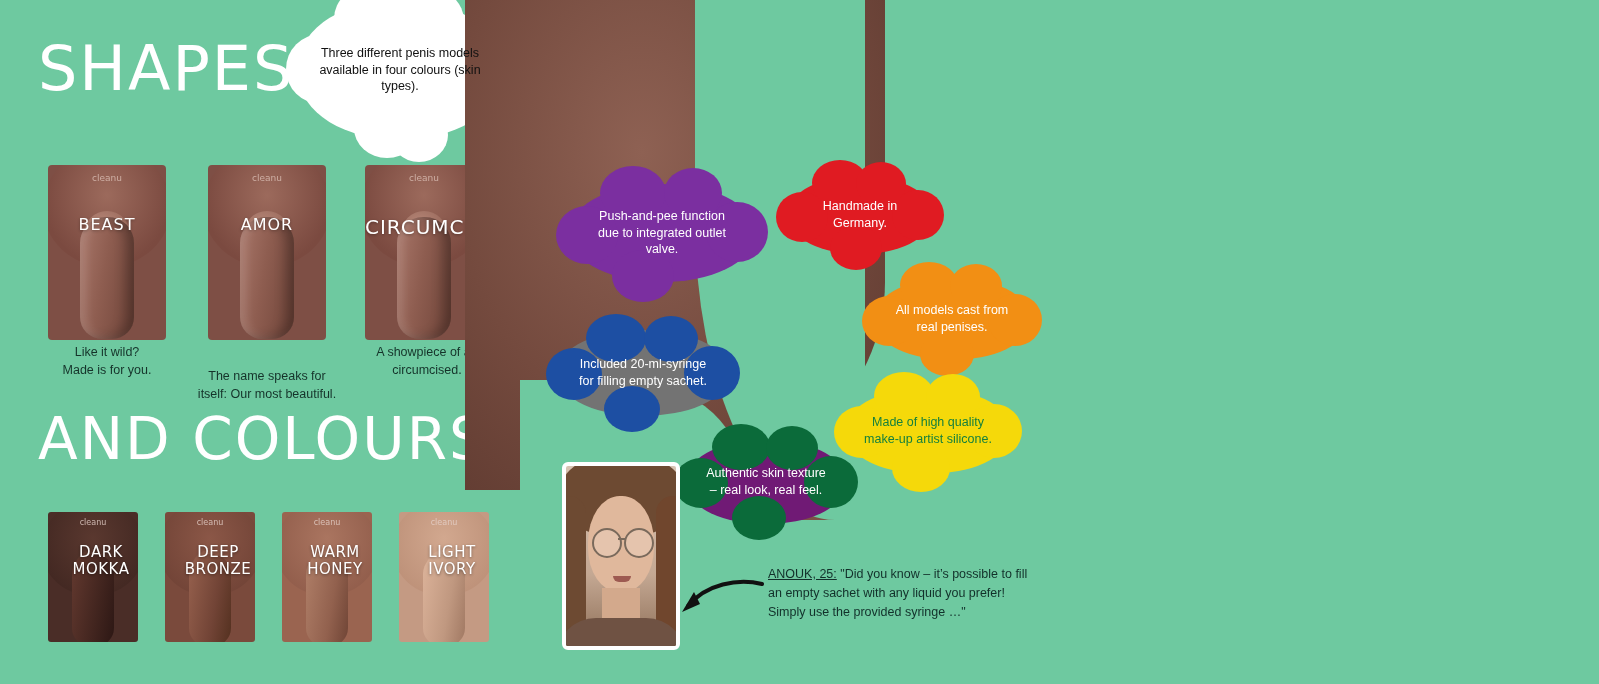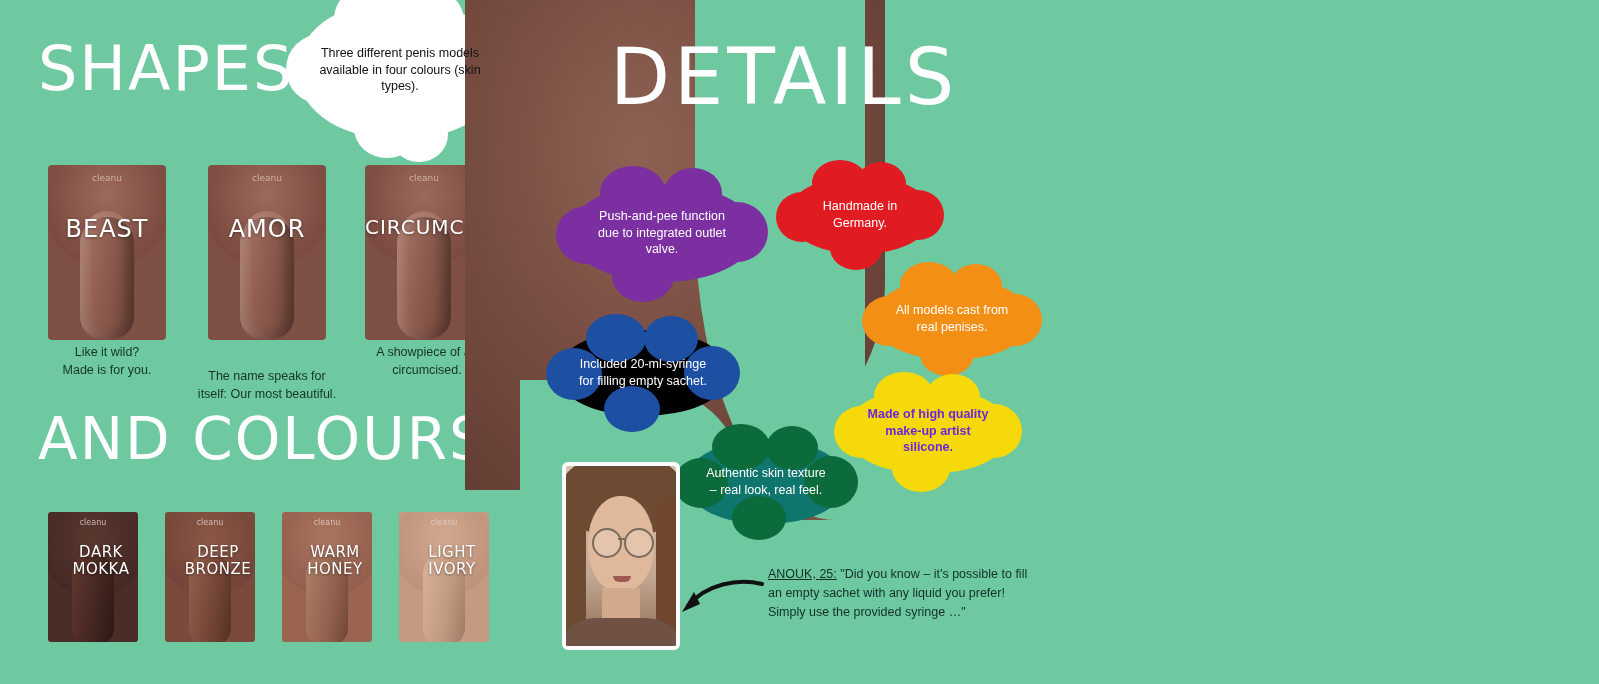--- a/index.html
+++ b/index.html
@@ -43,21 +43,21 @@
     position:absolute;left:50%;top:46px;transform:translateX(-50%);
     width:46px;height:46px;border-radius:50%;
     background:radial-gradient(circle at 40% 35%,#b98a7b,#8a594c);
   }
   .model-card .brand{
     position:absolute;left:50%;top:8px;transform:translateX(-50%);
     font-size:9px;color:#d9bdb3;font-family:"DejaVu Sans",sans-serif;opacity:.85;
   }
   .model-name{
     position:absolute;left:0;width:100%;top:50px;text-align:center;
-    font-family:"DejaVu Sans",sans-serif;color:#fff;font-size:24px;letter-spacing:1px;
+    font-family:"DejaVu Sans",sans-serif;color:#fff;font-size:16px;letter-spacing:1px;
     text-shadow:0 1px 3px rgba(0,0,0,.35);
   }
   .model-name.small{font-size:20px;}
   .model-caption{
     position:absolute;width:150px;font-size:12.5px;color:#15332a;line-height:1.45;text-align:center;
   }
 
   .colour-card{position:absolute;width:90px;height:130px;overflow:hidden;border-radius:3px;}
   .colour-card .cblob{
     position:absolute;left:50%;top:-12px;transform:translateX(-50%);
@@ -223,21 +223,20 @@
   </div>
 
   <div class="abs" style="left:0;top:0;width:1080px;height:684px;">
 
     <div class="photo-strip">
       <div class="soft"></div>
       <div class="mask"></div>
       <div class="mask2"></div>
     </div>
 
-    <div class="handwrite abs" id="details-title">DETAILS</div>
 
     <div class="cloud abs" style="left:572px;top:184px;width:180px;height:98px;">
       <div class="body" style="background:#7b2fa0;">
         <div class="lobe" style="background:#7b2fa0;left:-16px;top:22px;width:62px;height:58px;"></div>
         <div class="lobe" style="background:#7b2fa0;right:-16px;top:18px;width:62px;height:60px;"></div>
         <div class="lobe" style="background:#7b2fa0;left:28px;top:-18px;width:66px;height:54px;"></div>
         <div class="lobe" style="background:#7b2fa0;right:30px;top:-16px;width:58px;height:50px;"></div>
         <div class="lobe" style="background:#7b2fa0;left:40px;bottom:-20px;width:62px;height:52px;"></div>
         <div class="txt">Push-and-pee function due to integrated outlet valve.</div>
       </div>
@@ -259,43 +258,43 @@
         <div class="lobe" style="background:#e01b22;left:-14px;top:16px;width:52px;height:50px;"></div>
         <div class="lobe" style="background:#e01b22;right:-14px;top:14px;width:52px;height:50px;"></div>
         <div class="lobe" style="background:#e01b22;left:22px;top:-16px;width:56px;height:46px;"></div>
         <div class="lobe" style="background:#e01b22;right:24px;top:-14px;width:50px;height:44px;"></div>
         <div class="lobe" style="background:#e01b22;left:40px;bottom:-16px;width:52px;height:44px;"></div>
         <div class="txt">Handmade in Germany.</div>
       </div>
     </div>
 
     <div class="cloud abs" style="left:560px;top:330px;width:166px;height:86px;">
-      <div class="body" style="background:#000000;">
+      <div class="body" style="background:#737373;">
         <div class="lobe" style="background:#1d4fa3;left:-14px;top:18px;width:56px;height:52px;"></div>
         <div class="lobe" style="background:#1d4fa3;right:-14px;top:16px;width:56px;height:54px;"></div>
         <div class="lobe" style="background:#1d4fa3;left:26px;top:-16px;width:60px;height:48px;"></div>
         <div class="lobe" style="background:#1d4fa3;right:28px;top:-14px;width:54px;height:46px;"></div>
         <div class="lobe" style="background:#1d4fa3;left:44px;bottom:-16px;width:56px;height:46px;"></div>
         <div class="txt">Included 20-ml-syringe for filling empty sachet.</div>
       </div>
     </div>
 
     <div class="cloud abs" style="left:848px;top:388px;width:160px;height:86px;">
       <div class="body" style="background:#f5d90a;">
         <div class="lobe" style="background:#f5d90a;left:-14px;top:18px;width:56px;height:52px;"></div>
         <div class="lobe" style="background:#f5d90a;right:-14px;top:16px;width:56px;height:54px;"></div>
         <div class="lobe" style="background:#f5d90a;left:26px;top:-16px;width:60px;height:48px;"></div>
         <div class="lobe" style="background:#f5d90a;right:28px;top:-14px;width:54px;height:46px;"></div>
         <div class="lobe" style="background:#f5d90a;left:44px;bottom:-18px;width:58px;height:48px;"></div>
-        <div class="txt" style="color:#6d28d9;font-weight:bold;">Made of high quality make-up artist silicone.</div>
+        <div class="txt" style="color:#15803d;">Made of high quality make-up artist silicone.</div>
       </div>
     </div>
 
     <div class="cloud abs" style="left:688px;top:440px;width:156px;height:84px;">
-      <div class="body" style="background:#0f766e;">
+      <div class="body" style="background:#701a75;">
         <div class="lobe" style="background:#0b6b3a;left:-14px;top:18px;width:54px;height:50px;"></div>
         <div class="lobe" style="background:#0b6b3a;right:-14px;top:16px;width:54px;height:52px;"></div>
         <div class="lobe" style="background:#0b6b3a;left:24px;top:-16px;width:58px;height:46px;"></div>
         <div class="lobe" style="background:#0b6b3a;right:26px;top:-14px;width:52px;height:44px;"></div>
         <div class="lobe" style="background:#0b6b3a;left:44px;bottom:-16px;width:54px;height:44px;"></div>
         <div class="txt">Authentic skin texture – real look, real feel.</div>
       </div>
     </div>
 
     <div class="portrait">

